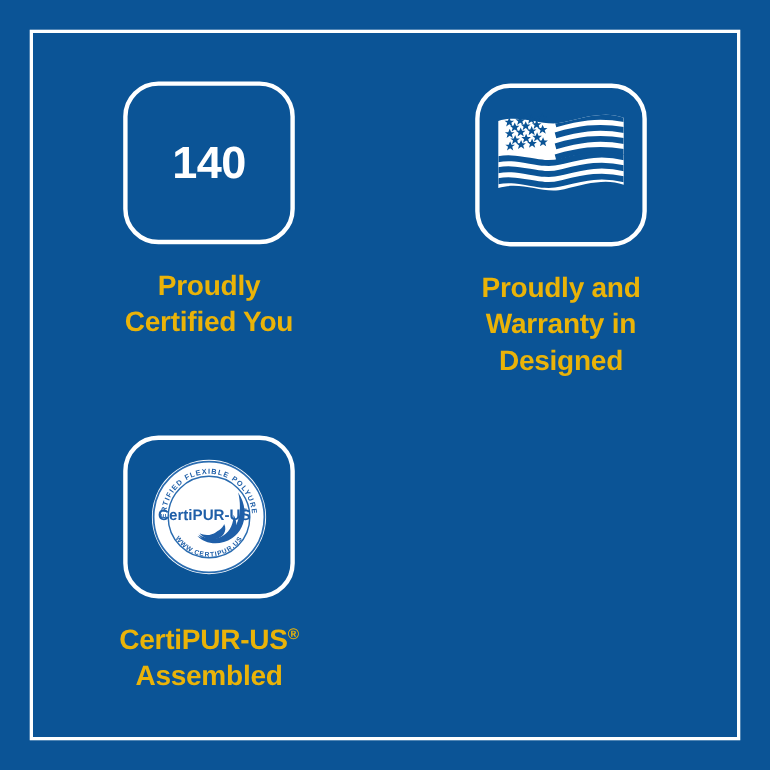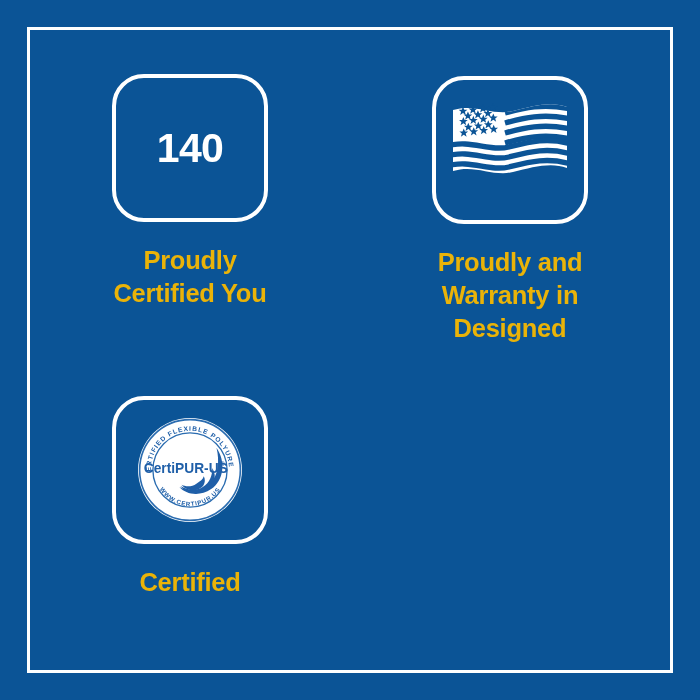--- a/index.html
+++ b/index.html
@@ -255,18 +255,19 @@
             <text font-family="'Liberation Sans', sans-serif" font-size="11.5" font-weight="bold" fill="#1f5fa8" letter-spacing="1.6">
               <textPath href="#arcBottom" startOffset="50%" text-anchor="middle">WWW.CERTIPUR.US</textPath>
             </text>
 
             <text x="92" y="105" font-family="'Liberation Sans', sans-serif" font-size="26" font-weight="bold" fill="#1f5fa8" text-anchor="middle">CertiPUR-US</text>
             <text x="158" y="92" font-family="'Liberation Sans', sans-serif" font-size="10" font-weight="bold" fill="#1f5fa8">®</text>
           </svg>
         </div>
       </div>
       <div class="badge-caption">
-        <span class="cap-line">Certified</span>
+        <span class="cap-line"><span>CertiPUR-US</span><span class="reg-mark">®</span></span>
+        <span class="cap-line">Assembled</span>
       </div>
     </div>
 
   </div>
 </div>
 
 </body></html>

